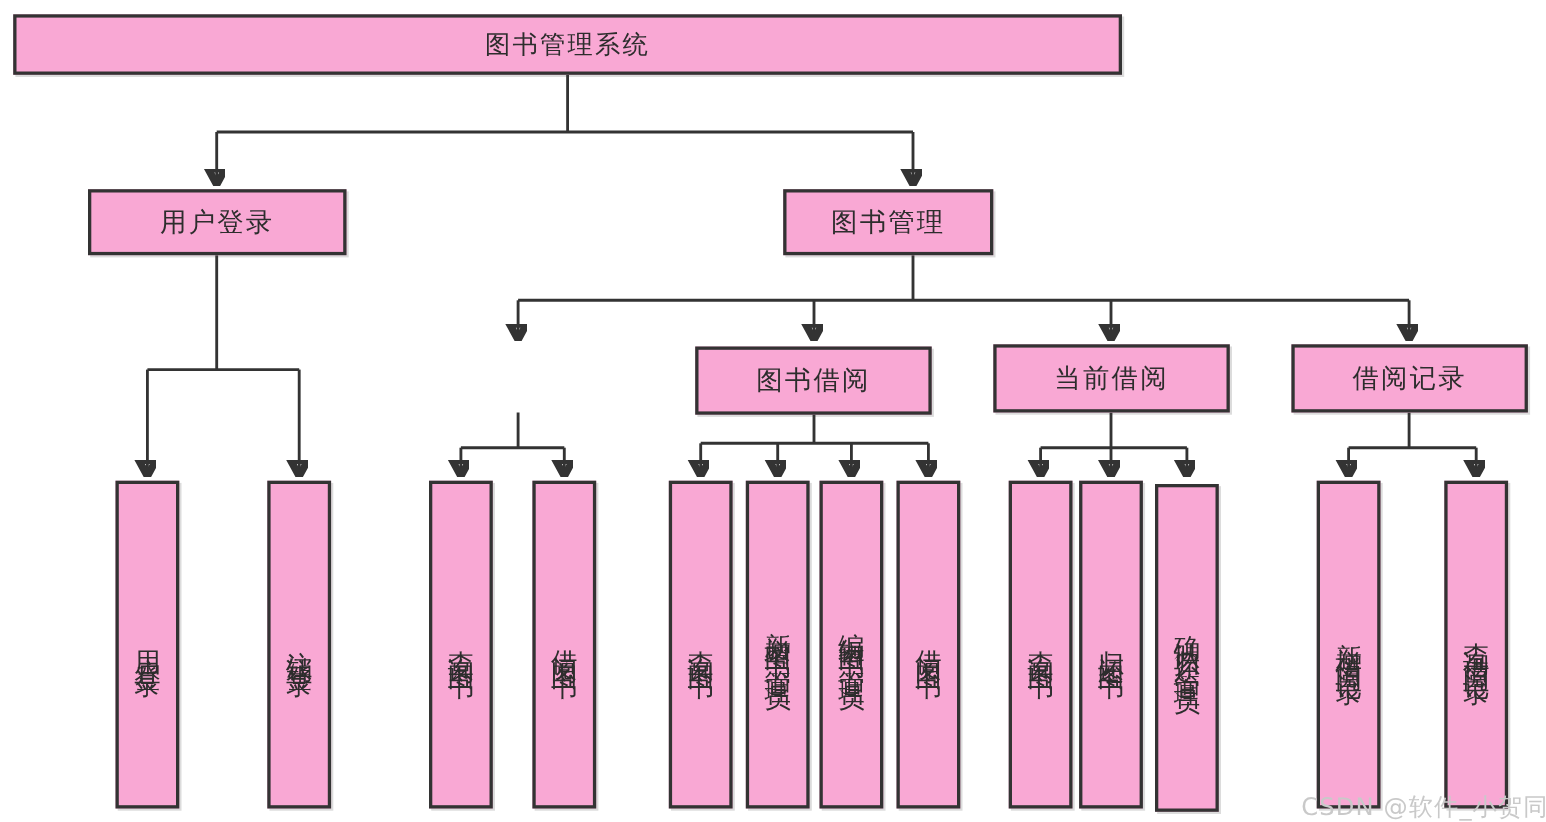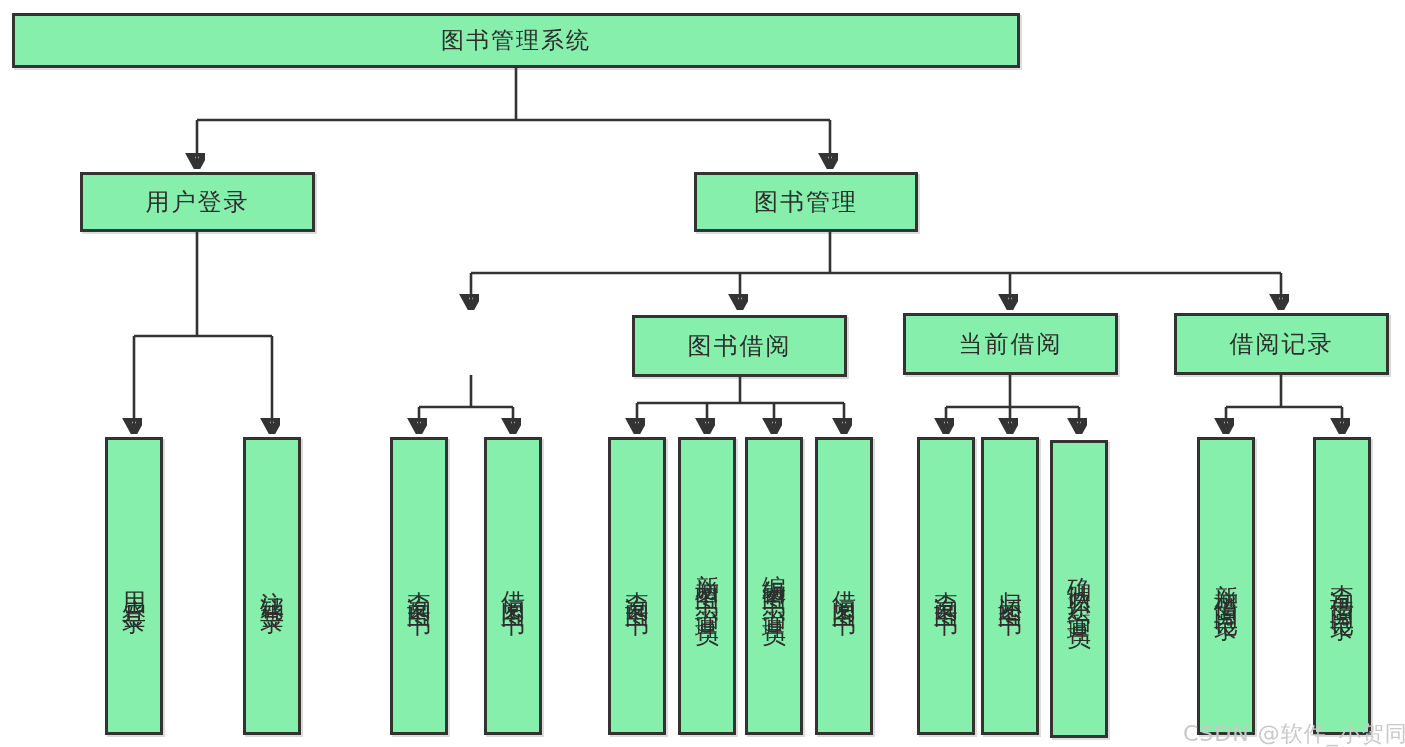--- a/index.html
+++ b/index.html
@@ -24,21 +24,21 @@
   }
   .connectors path {
     stroke: var(--line, #333);
     stroke-width: 2.6;
     fill: none;
   }
   .box {
     position: absolute;
     box-sizing: border-box;
     border: 3px solid var(--line, #333);
-    background: #86efac;
+    background: #f9a8d4;
     display: flex;
     align-items: center;
     justify-content: center;
     color: var(--text, #2d2d2d);
     box-shadow: 2px 2px 0 rgba(60,60,60,0.18);
   }
   .h-label {
     font-size: 24px;
     letter-spacing: 2px;
     white-space: nowrap;
@@ -115,21 +115,21 @@
     <path d="M1342,407 V432" marker-end="url(#arrow)"></path>
   </svg>
 
   <div class="box" style="left:12px;top:13px;width:1008px;height:55px">
     <span class="h-label root-label">图书管理系统</span>
   </div>
 
   <div class="box" style="left:80px;top:172px;width:235px;height:60px">
     <span class="h-label">用户登录</span>
   </div>
-  <div class="box" style="left:694px;top:172px;width:224px;height:60px">
+  <div class="box" style="left:712px;top:172px;width:191px;height:60px">
     <span class="h-label">图书管理</span>
   </div>
 
   <div class="box" style="left:632px;top:315px;width:215px;height:62px">
     <span class="h-label">图书借阅</span>
   </div>
   <div class="box" style="left:1174px;top:313px;width:215px;height:62px">
     <span class="h-label">借阅记录</span>
   </div>
   <div class="box" style="left:903px;top:313px;width:215px;height:62px">

